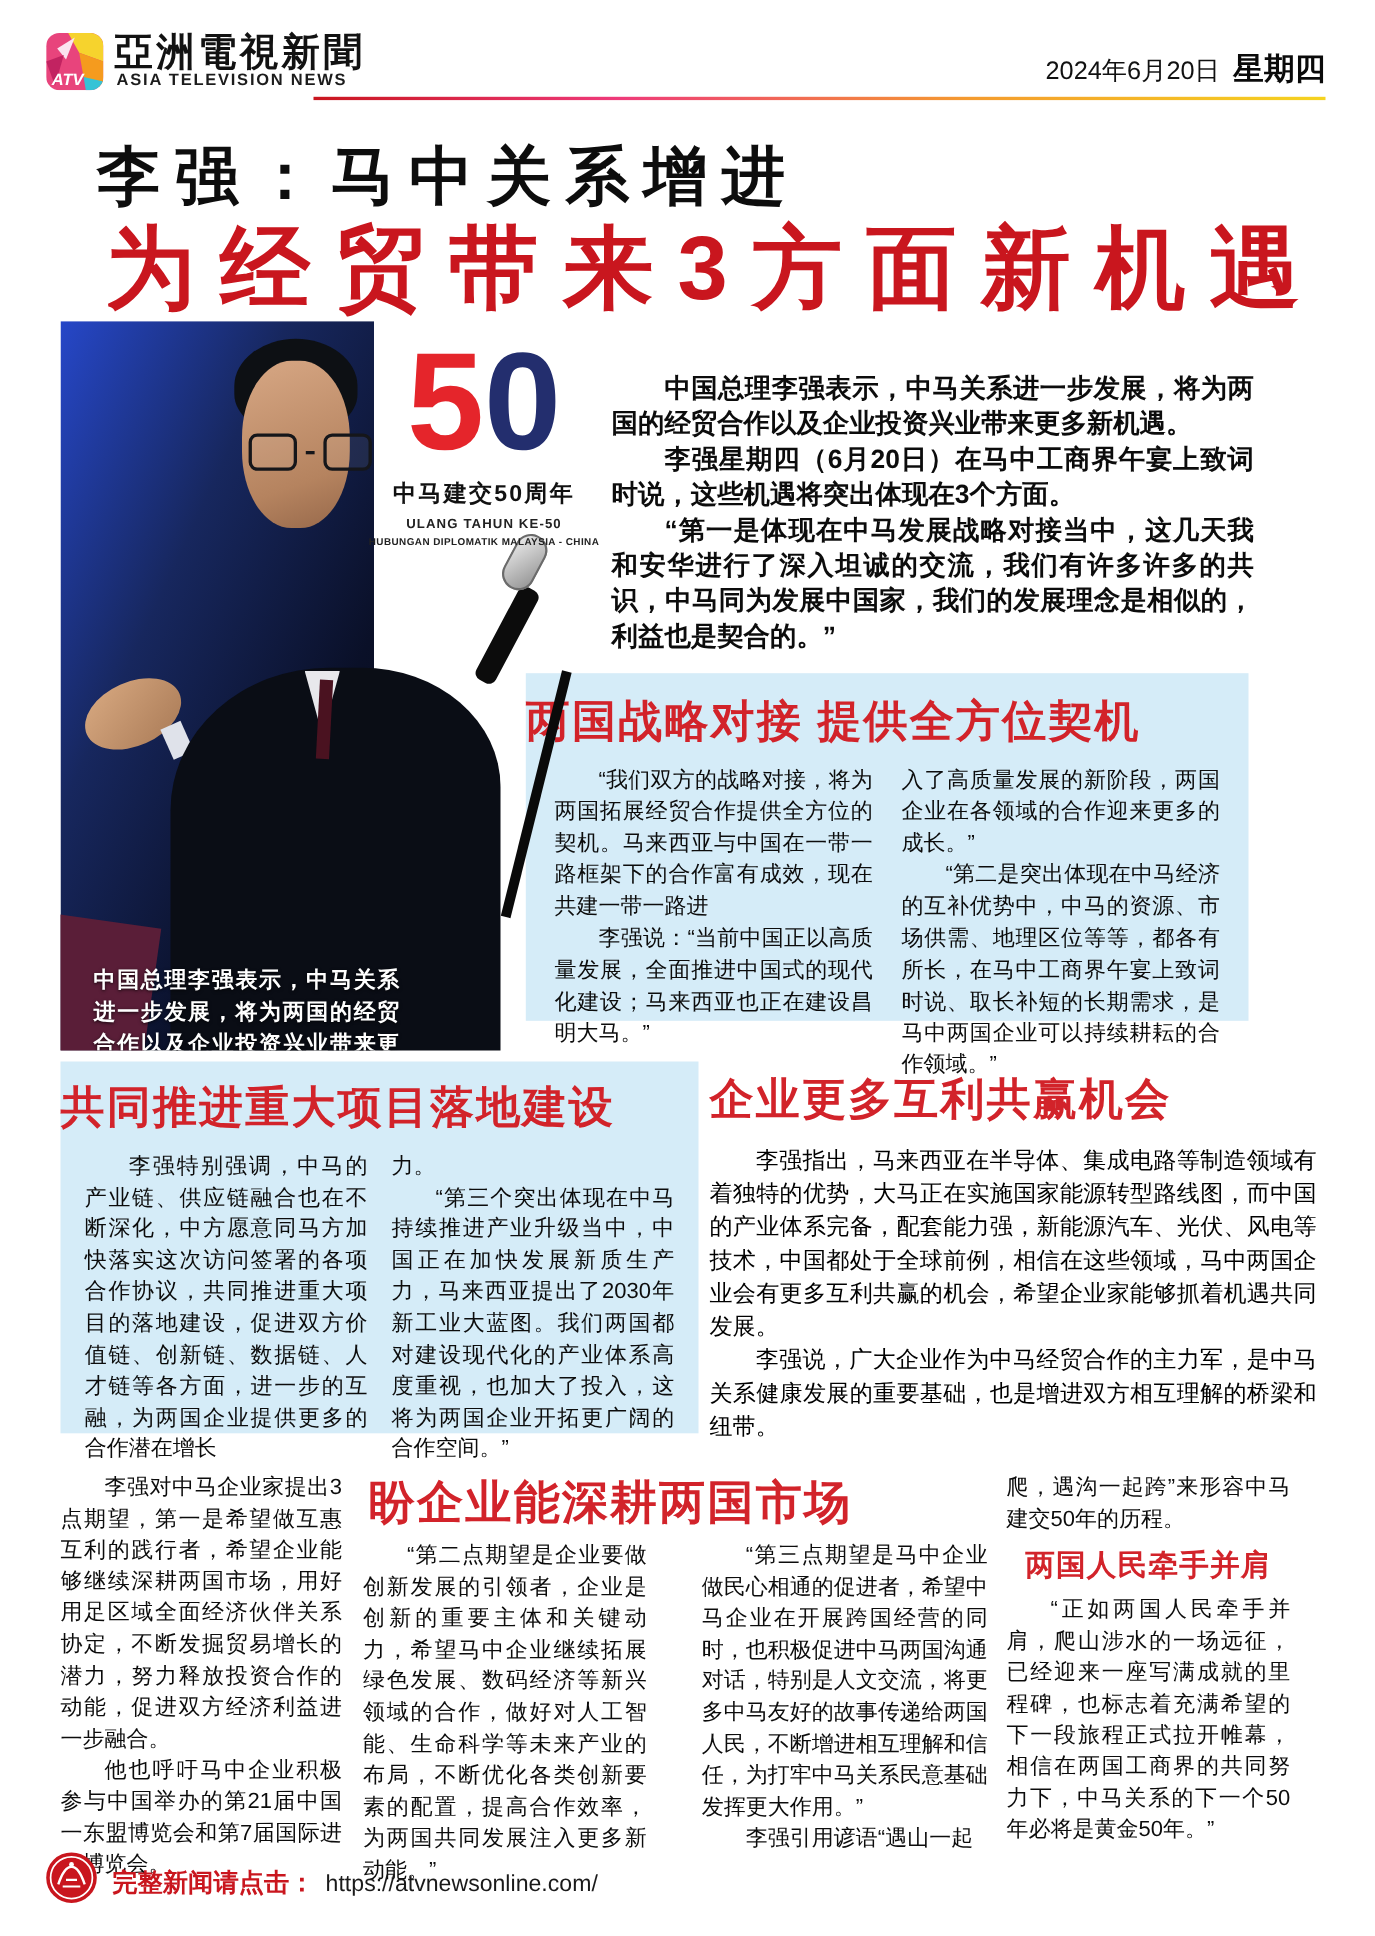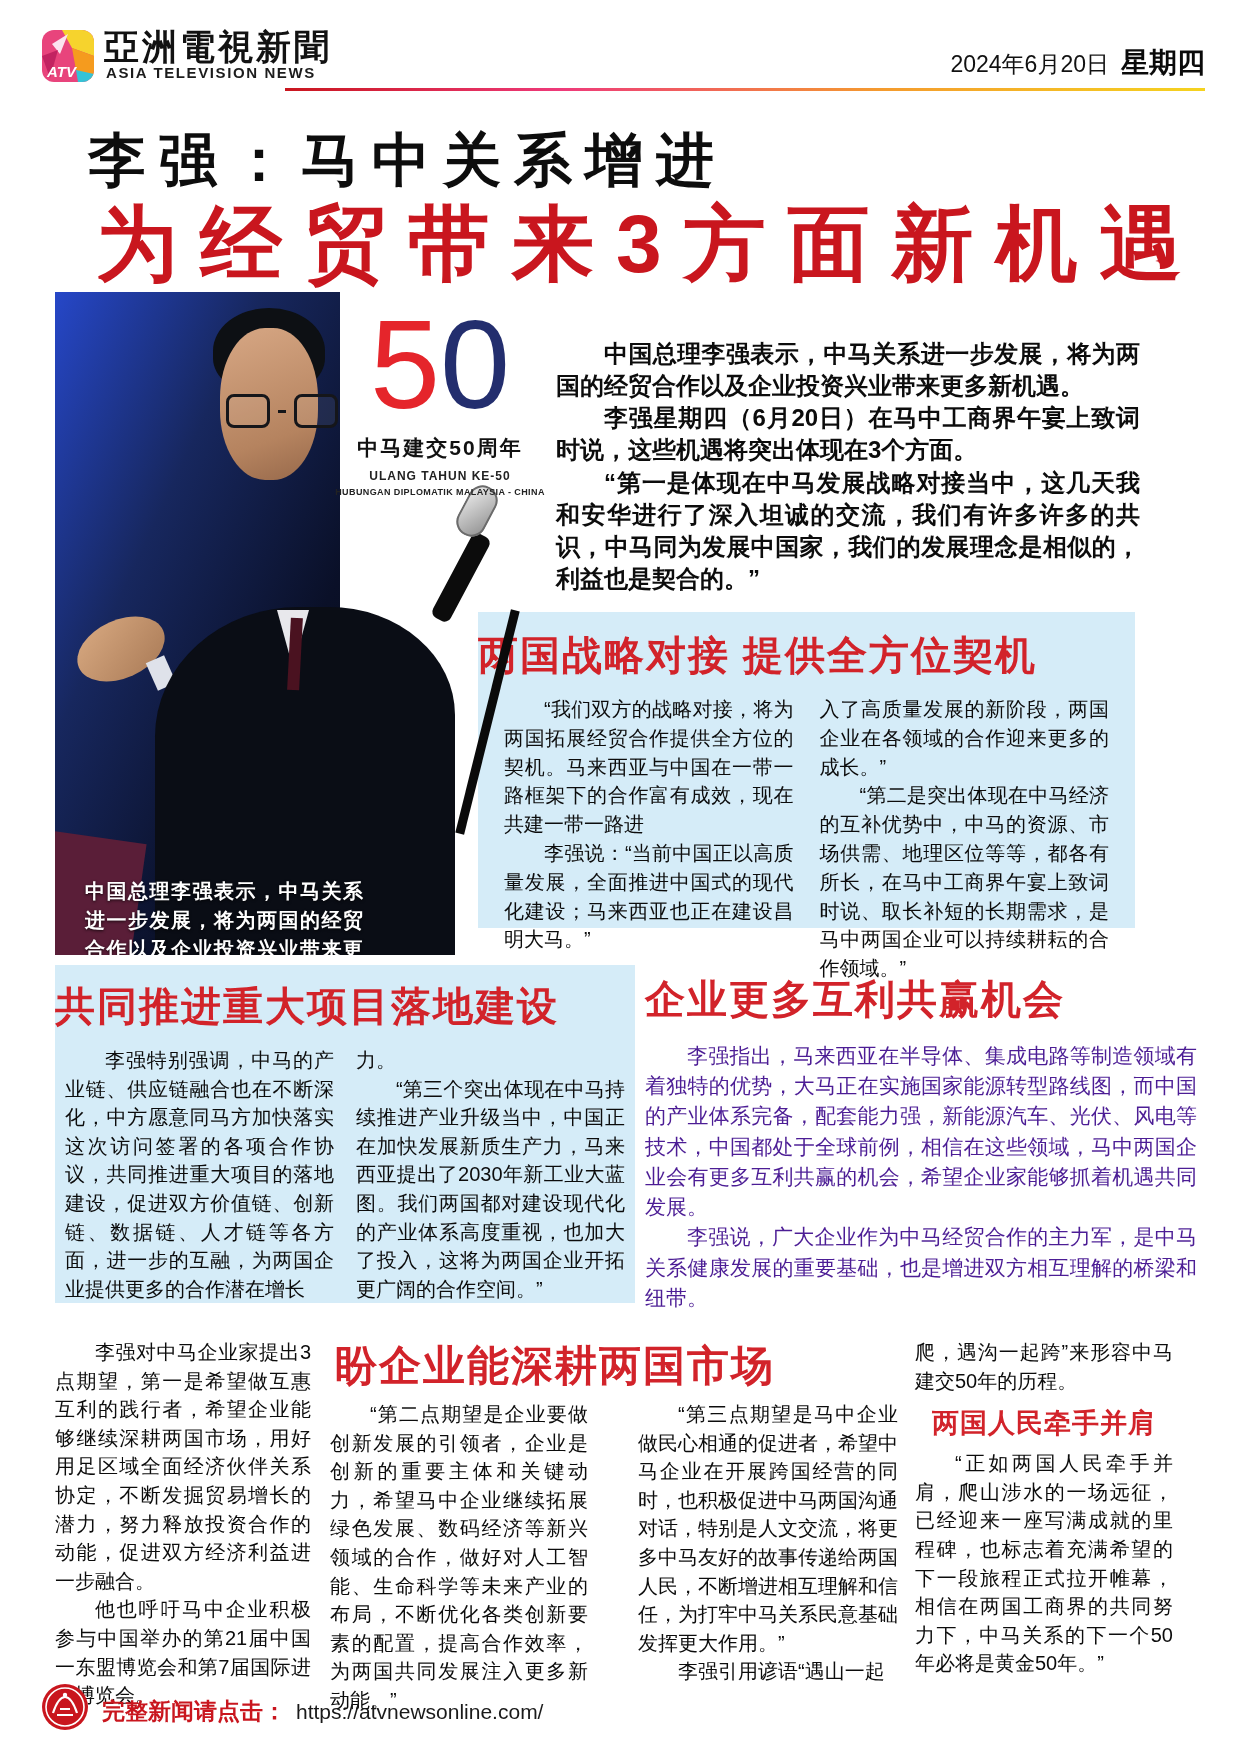--- a/index.html
+++ b/index.html
@@ -45,47 +45,47 @@
   .ph-cuff{left:96px;top:366px;width:20px;height:30px;background:#dfe2ea;transform:rotate(-24deg);}
   .ph-mic-head{left:407px;top:192px;width:30px;height:54px;border-radius:15px;
      background:linear-gradient(120deg,#f2f2f2,#8d8d8d);transform:rotate(28deg);box-shadow:0 0 0 2px #6b6b6b inset;}
   .ph-mic-grip{left:396px;top:238px;width:20px;height:95px;border-radius:7px;background:#0c0c0c;transform:rotate(28deg);}
   .ph-mic-stand{left:428px;top:315px;width:9px;height:230px;background:#0a0a0a;transform:rotate(14deg);}
   .ph-caption{left:30px;top:585px;width:278px;color:#fff;font-weight:700;font-size:20px;line-height:1.45;
      text-shadow:0 1px 3px rgba(0,0,0,.8);z-index:6;}
 
   
   .anniv{left:335px;top:302px;width:210px;text-align:center;z-index:4;}
-  .anniv-digits{line-height:1;font-weight:400;font-size:126px;letter-spacing:0px;}
+  .anniv-digits{line-height:1;font-weight:700;font-size:126px;letter-spacing:0px;}
   .d5{color:#e5252b;} .d0{color:#232e6e;}
   .anniv-t1{margin-top:6px;font-size:21px;font-weight:900;letter-spacing:2px;color:#111;}
   .anniv-t2{margin-top:7px;font-size:12px;font-weight:800;letter-spacing:1px;color:#222;}
   .anniv-t3{margin-top:4px;font-size:9px;font-weight:700;letter-spacing:.4px;color:#222;}
 
   
   .intro{left:556px;top:338px;width:584px;font-size:24px;font-weight:700;line-height:1.34;color:#0c0c0c;}
 
   
   .bluebox{background:#d5ecf8;}
   .sec-title{font-weight:900;color:#d2232a;text-align:left;letter-spacing:2px;}
   .box1{left:478px;top:612px;width:657px;height:316px;z-index:1;}
   .box1 .sec-title{padding-top:16px;font-size:40px;}
   .cols{display:flex;margin:12px 26px 0;gap:26px;}
   .cols .col{flex:1;}
   .cols p{font-size:20px;line-height:1.44;color:#0c0c0c;}
 
   .box2{left:55px;top:965px;width:580px;height:338px;}
   .box2 .sec-title{padding-top:14px;font-size:40px;}
-  .box2 .cols{margin:12px 10px 0;gap:22px;}
+  .box2 .cols{margin:12px 22px 0;gap:22px;}
   .box2 .cols p{line-height:1.43;}
 
   .sec3{left:645px;top:972px;width:552px;}
   .sec3 .sec-title{font-size:40px;}
   .sec3-body{margin-top:14px;}
-  .sec3-body p{font-size:21px;line-height:1.44;color:#4c1d95;}
+  .sec3-body p{font-size:21px;line-height:1.44;color:#000000;}
 
   .s4col{font-size:20px;}
   .s4col p{font-size:20px;line-height:1.43;color:#0c0c0c;}
   .s4c1{left:55px;top:1338px;width:256px;}
   .s4title{left:335px;top:1338px;width:535px;font-size:42px;}
   .s4c2{left:330px;top:1400px;width:258px;}
   .s4c3{left:602px;top:1400px;width:260px;margin-left:36px;}
   .s4c4{left:915px;top:1338px;width:258px;}
   .s4sub{margin:10px 0 8px;font-size:27px;font-weight:900;color:#d2232a;text-align:center;letter-spacing:1px;}
 

